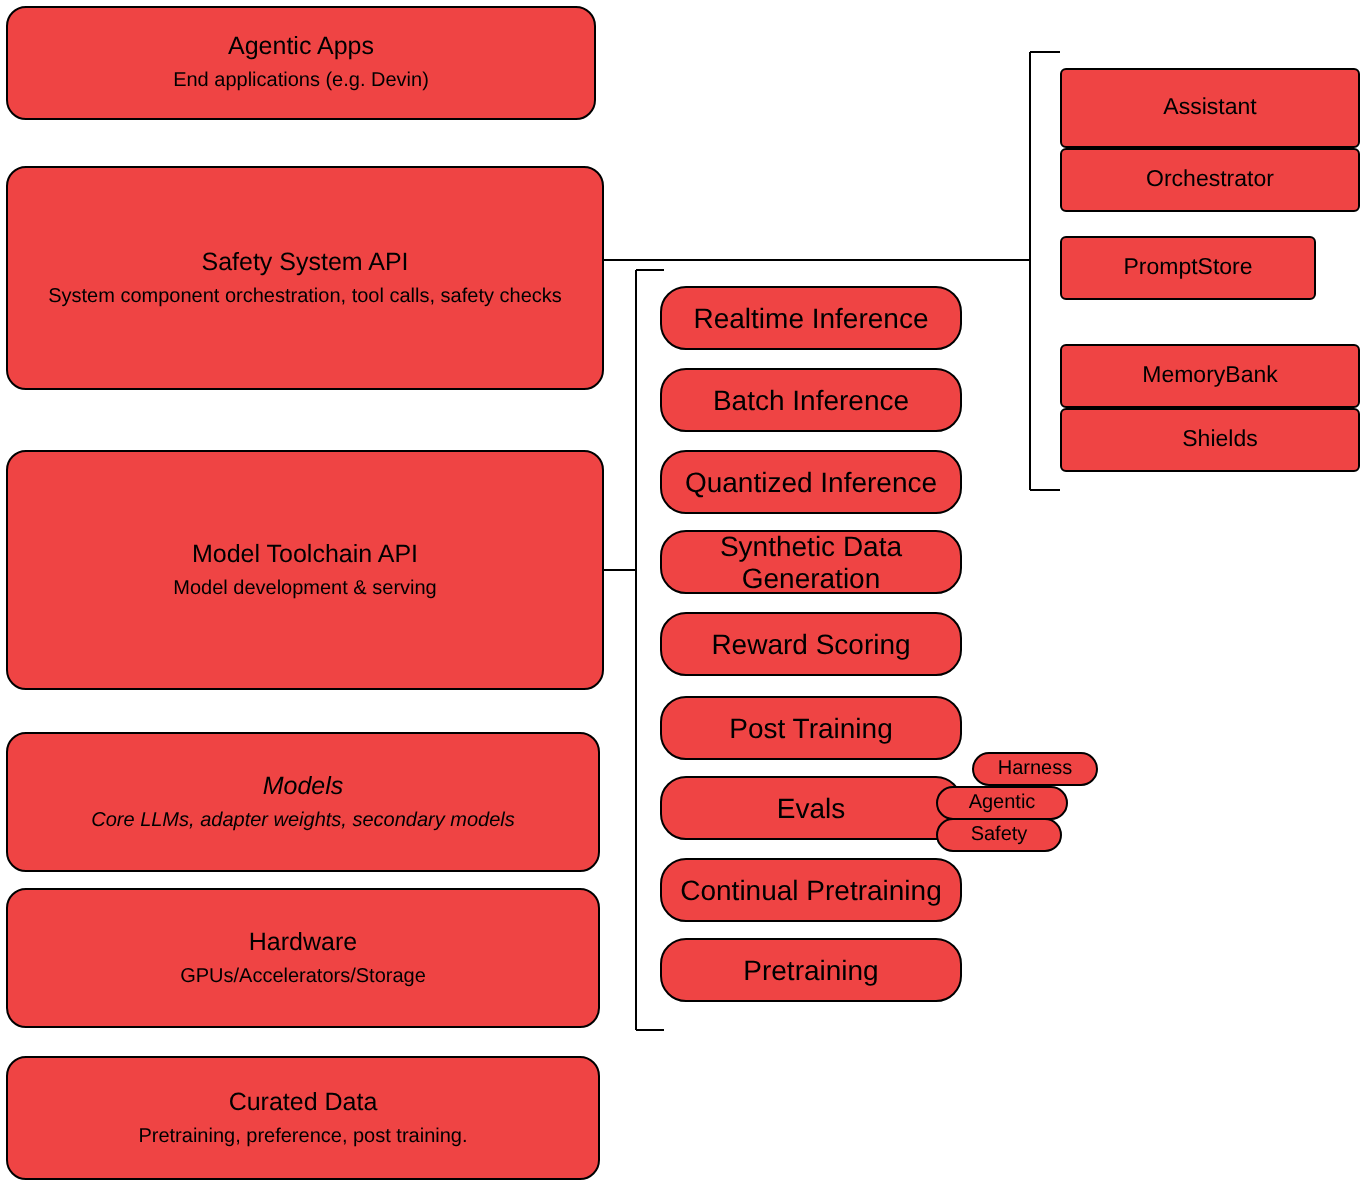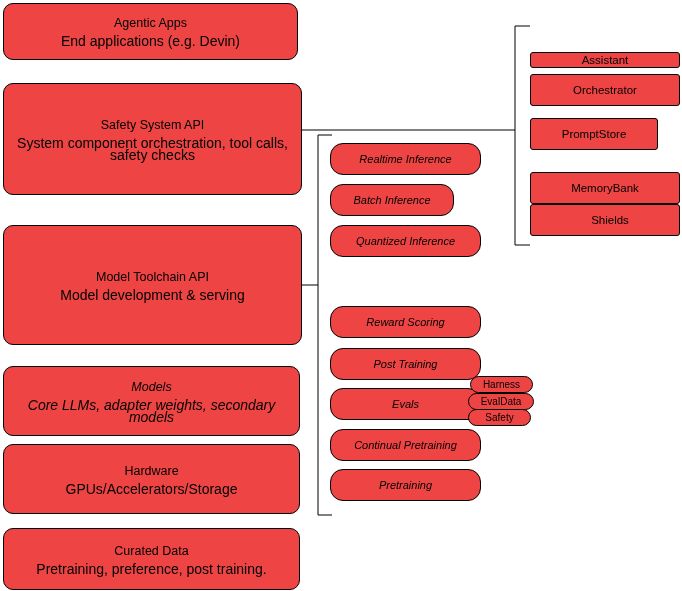--- a/index.html
+++ b/index.html
@@ -34,29 +34,28 @@
   }
   .stack-node {
     border-radius: 10px;
   }
   .stack-title {
     font-size: 12.5px;
     line-height: 15px;
     color: #000000;
   }
   .stack-sub {
-    font-size: 14px;
+    font-size: 10px;
     line-height: 12px;
     margin-top: 4px;
     color: #000000;
   }
   .mid-node {
     border-radius: 13px;
-    font-size: 11px;
-    font-style: italic;
+    font-size: 14px;
   }
   .right-node {
     border-radius: 3px;
     font-size: 11.5px;
   }
   .pill-node {
     border-radius: 9px;
     font-size: 10px;
   }
   svg.lines {
@@ -116,53 +115,56 @@
   </div>
 
   <div class="node stack-node" style="left:3px; top:528px; width:297px; height:62px;">
     <div class="stack-title">Curated Data</div>
     <div class="stack-sub">Pretraining, preference, post training.</div>
   </div>
 
   <div class="node mid-node" style="left:330px; top:143px; width:151px; height:32px;">
     <span>Realtime Inference</span>
   </div>
-  <div class="node mid-node" style="left:330px; top:184px; width:124px; height:32px;">
+  <div class="node mid-node" style="left:330px; top:184px; width:151px; height:32px;">
     <span>Batch Inference</span>
   </div>
   <div class="node mid-node" style="left:330px; top:225px; width:151px; height:32px;">
     <span>Quantized Inference</span>
+  </div>
+  <div class="node mid-node" style="left:330px; top:265px; width:151px; height:32px;">
+    <span>Synthetic Data Generation</span>
   </div>
   <div class="node mid-node" style="left:330px; top:306px; width:151px; height:32px;">
     <span>Reward Scoring</span>
   </div>
   <div class="node mid-node" style="left:330px; top:348px; width:151px; height:32px;">
     <span>Post Training</span>
   </div>
   <div class="node mid-node" style="left:330px; top:388px; width:151px; height:32px;">
     <span>Evals</span>
   </div>
   <div class="node mid-node" style="left:330px; top:429px; width:151px; height:32px;">
     <span>Continual Pretraining</span>
   </div>
   <div class="node mid-node" style="left:330px; top:469px; width:151px; height:32px;">
     <span>Pretraining</span>
   </div>
 
-  <div class="node pill-node" style="left:470px; top:376px; width:63px; height:17px;">
+  <div class="node pill-node" style="left:486px; top:376px; width:63px; height:17px;">
     <span>Harness</span>
   </div>
   <div class="node pill-node" style="left:468px; top:393px; width:66px; height:17px;">
-    <span>EvalData</span>
+    <span>Agentic</span>
   </div>
   <div class="node pill-node" style="left:468px; top:409px; width:63px; height:17px;">
     <span>Safety</span>
   </div>
 
-  <div class="node right-node" style="left:530px; top:52px; width:150px; height:16px;text-align:center;">
+  <div class="node right-node" style="left:530px; top:34px; width:150px; height:40px;text-align:center;">
     <span>Assistant</span>
   </div>
   <div class="node right-node" style="left:530px; top:74px; width:150px; height:32px;">
     <span>Orchestrator</span>
   </div>
   <div class="node right-node" style="left:530px; top:118px; width:128px; height:32px;">
     <span>PromptStore</span>
   </div>
   <div class="node right-node" style="left:530px; top:172px; width:150px; height:32px;">
     <span>MemoryBank</span>

